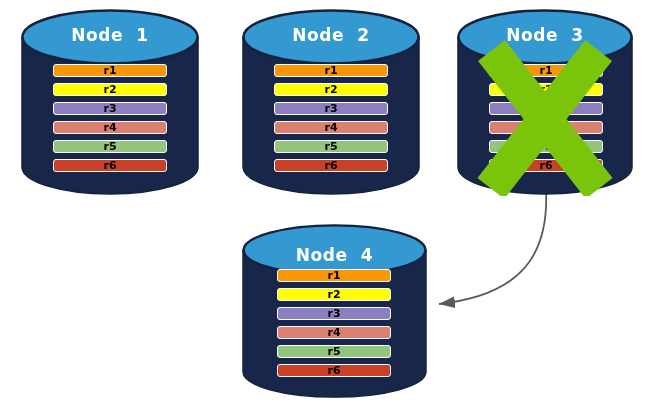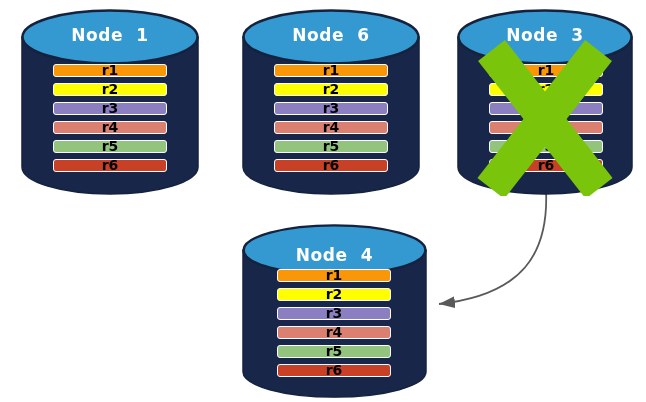--- a/index.html
+++ b/index.html
@@ -27,21 +27,21 @@
     letter-spacing:0.5px;
   }
   .node-4 .node-label { top:22px; }
   .rows { position:absolute; left:32px; top:56px; width:114px; }
   .node-4 .rows { left:35px; top:46px; }
   .row {
     box-sizing:border-box;
     height:13px; margin-bottom:6px;
     border:1px solid var(--row-border,#fff);
     border-radius:3px;
-    font-size:14px; font-weight:bold;
+    font-size:11px; font-weight:bold;
     line-height:11px; text-align:center;
     color:var(--row-text,#000);
   }
   .x-svg { z-index:5; }
   #arrow-layer {
     position:absolute; left:415px; top:185px;
     width:165px; height:130px;
   }
 </style>
 </head>
@@ -72,21 +72,21 @@
         <div class="row" style="background: rgb(146, 196, 125);">r5</div>
         <div class="row" style="background: rgb(200, 64, 38);">r6</div>
       </div>
 
     </div>
     <div class="node node-2">
       <svg class="cyl-svg" viewBox="0 0 178 188" preserveAspectRatio="none">
         <path d="M1,29 L1,159 A88,27 0 0 0 177,159 L177,29 Z" style="fill:var(--cylinder-body);stroke:var(--cylinder-outline);stroke-width:1.5"></path>
         <ellipse cx="89" cy="29" rx="87.5" ry="26.5" style="fill:var(--cylinder-top);stroke:var(--cylinder-outline);stroke-width:2.5"></ellipse>
       </svg>
-      <div class="node-label">Node 6</div>
+      <div class="node-label">Node 2</div>
       <div class="rows">
         <div class="row" style="background: rgb(249, 151, 8);">r1</div>
         <div class="row" style="background: rgb(255, 255, 0);">r2</div>
         <div class="row" style="background: rgb(139, 127, 194);">r3</div>
         <div class="row" style="background: rgb(219, 128, 112);">r4</div>
         <div class="row" style="background: rgb(146, 196, 125);">r5</div>
         <div class="row" style="background: rgb(200, 64, 38);">r6</div>
       </div>
 
     </div>

